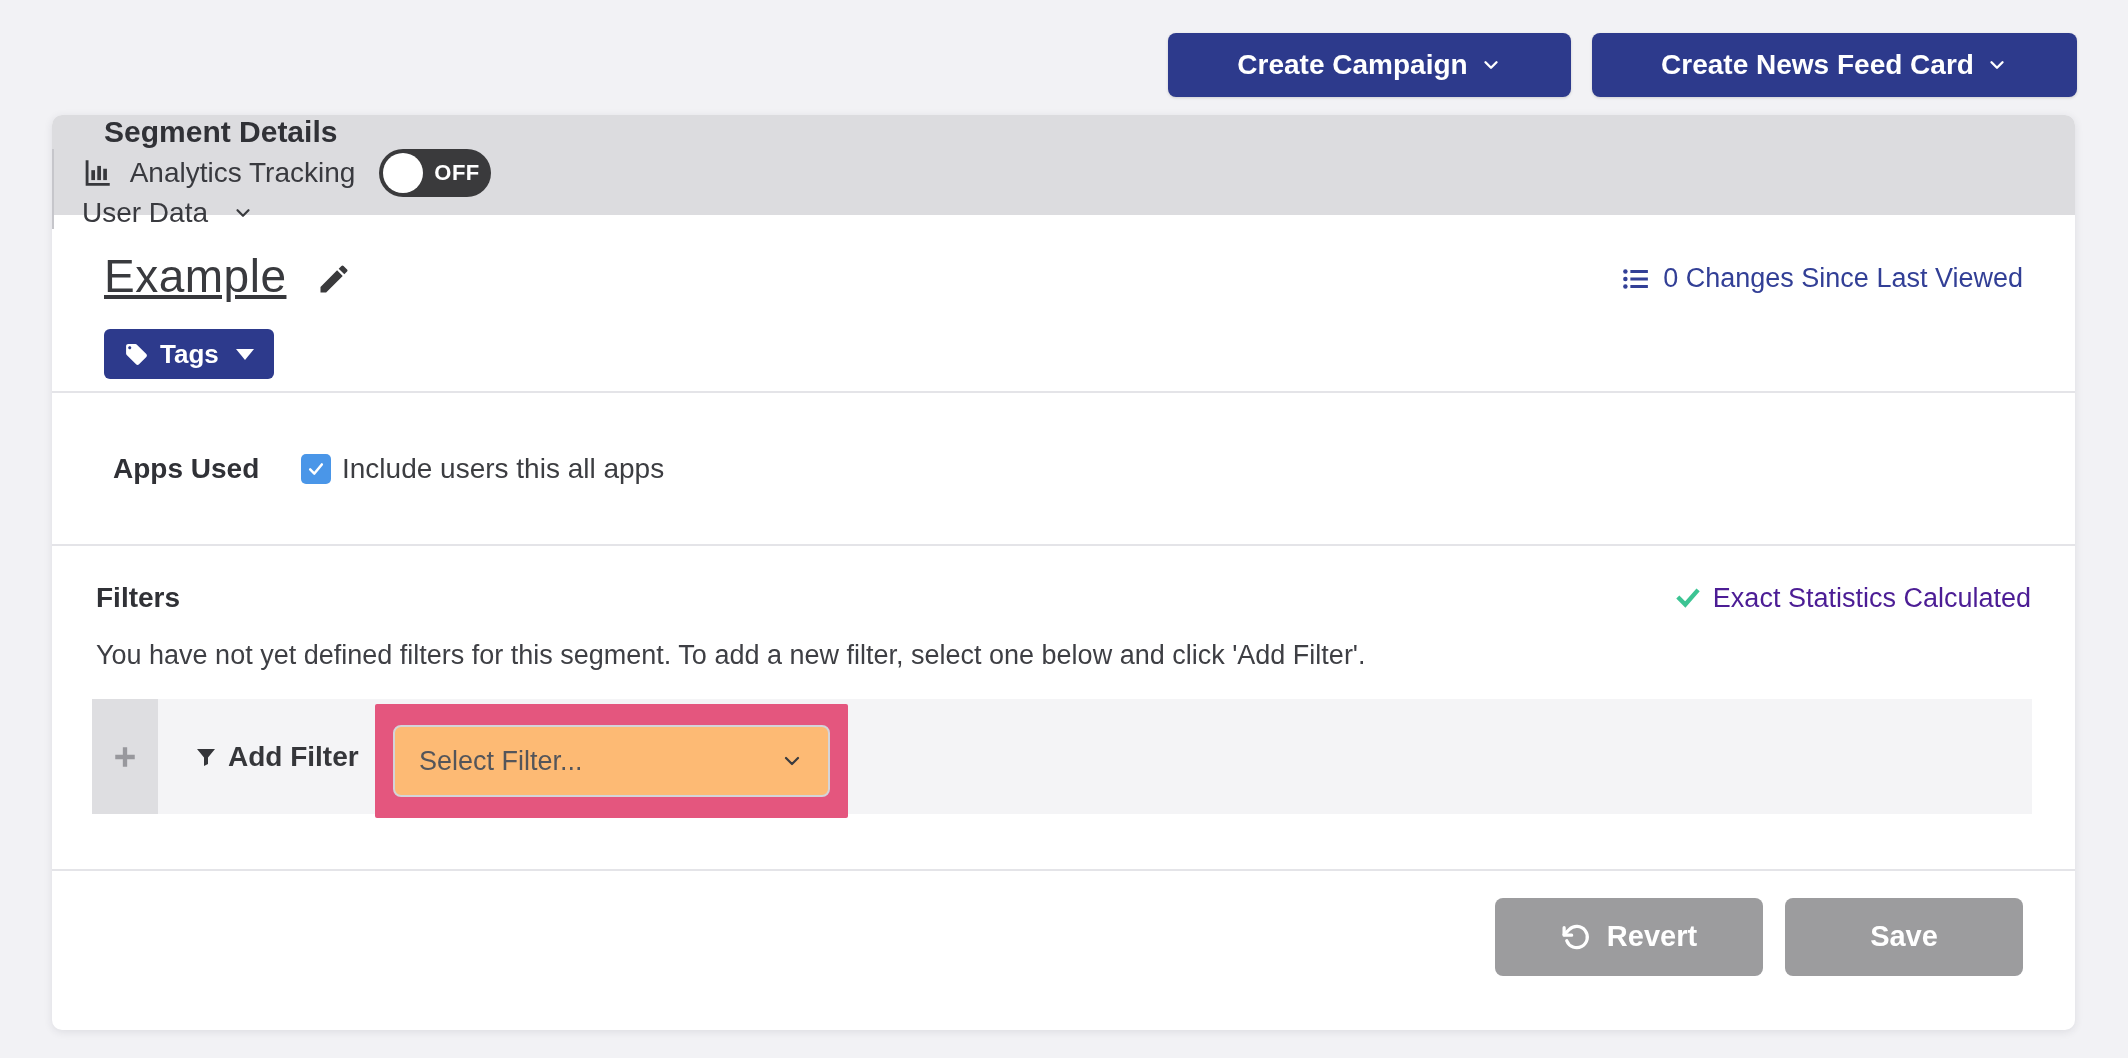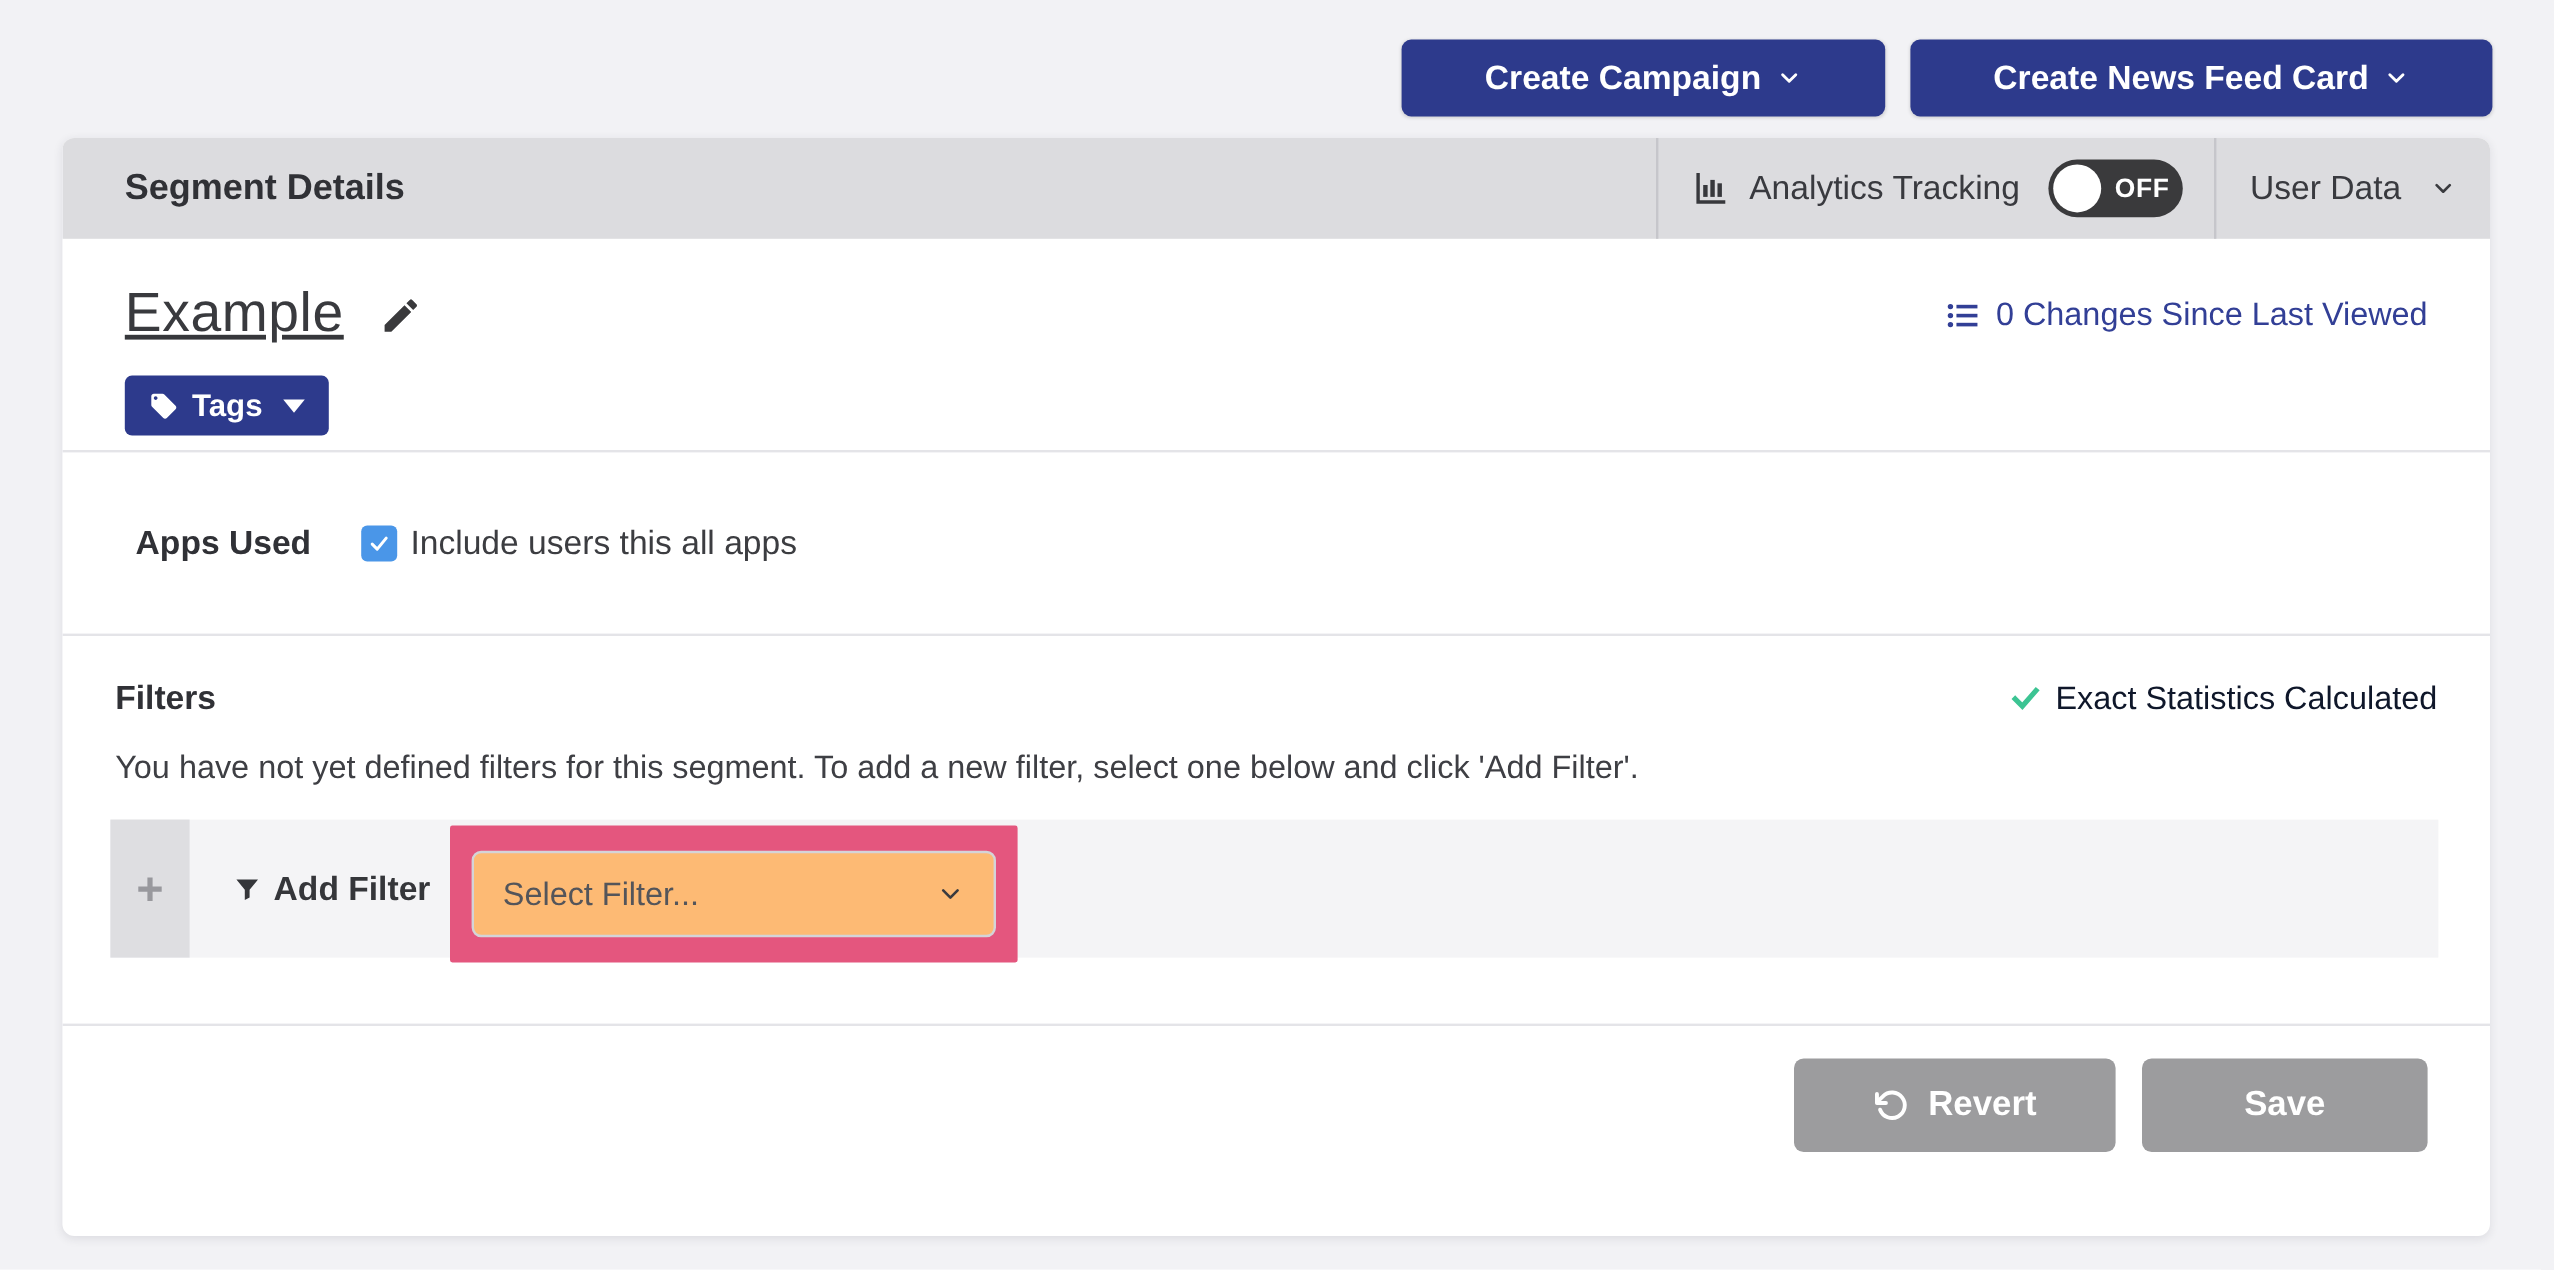--- a/index.html
+++ b/index.html
@@ -27,22 +27,22 @@
 
   
   .card {
     position: absolute; left: 52px; top: 115px; width: 2023px; height: 915px;
     background: #ffffff; border-radius: 10px; overflow: hidden;
     box-shadow: 0 2px 8px rgba(40,40,60,.10);
   }
 
   
   .card-header {
-    height: 84px; background: #dcdcdf;
-    display: flex; align-items: stretch;
+    height: 100px; background: #dcdcdf;
+    display: flex; align-items: stretch; flex-direction: column;
   }
   .card-header-title {
     display: flex; align-items: center;
     padding-left: 52px; font-size: 30px; font-weight: 700; color: #303136;
     flex: 1 1 auto;
   }
   .hdr-section { display: flex; align-items: center; border-left: 2px solid #c6c6cb; }
   .hdr-analytics { width: 465px; justify-content: center; gap: 16px; }
   .hdr-analytics-label { font-size: 28px; color: #393a3f; white-space: nowrap; }
   .icon-dark { color: #37383c; }
@@ -87,21 +87,21 @@
     display: flex; align-items: center; justify-content: center;
     margin-right: 11px; cursor: pointer; flex: 0 0 auto;
   }
   .check-white { width: 20px; height: 20px; stroke: #ffffff; stroke-width: 3; fill: none; stroke-linecap: round; stroke-linejoin: round; }
   .apps-checkbox-label { font-size: 28px; color: #3c3d41; }
 
   
   .section-filters { height: 325px; border-top: 2px solid #e4e4e8; padding: 36px 44px 0 44px; position: relative; }
   .filters-head { display: flex; align-items: center; justify-content: space-between; }
   .filters-title { font-size: 28px; font-weight: 700; color: #303136; }
-  .filters-status { display: flex; align-items: center; gap: 12px; color: #0f172a; font-size: 27px; }
+  .filters-status { display: flex; align-items: center; gap: 12px; color: #4c1d95; font-size: 27px; }
   .check-green { width: 26px; height: 26px; stroke: #3cc493; stroke-width: 4; fill: none; stroke-linecap: square; }
   .filters-desc { margin-top: 26px; font-size: 27px; color: #3e3f44; }
 
   .filter-row {
     margin-top: 28px; margin-left: -4px; width: 1940px; height: 115px;
     background: #f4f4f6; display: flex; align-items: stretch; position: relative;
   }
   .plus-col {
     width: 66px; background: #dedee1; display: flex; align-items: center; justify-content: center;
     cursor: pointer; flex: 0 0 auto;

